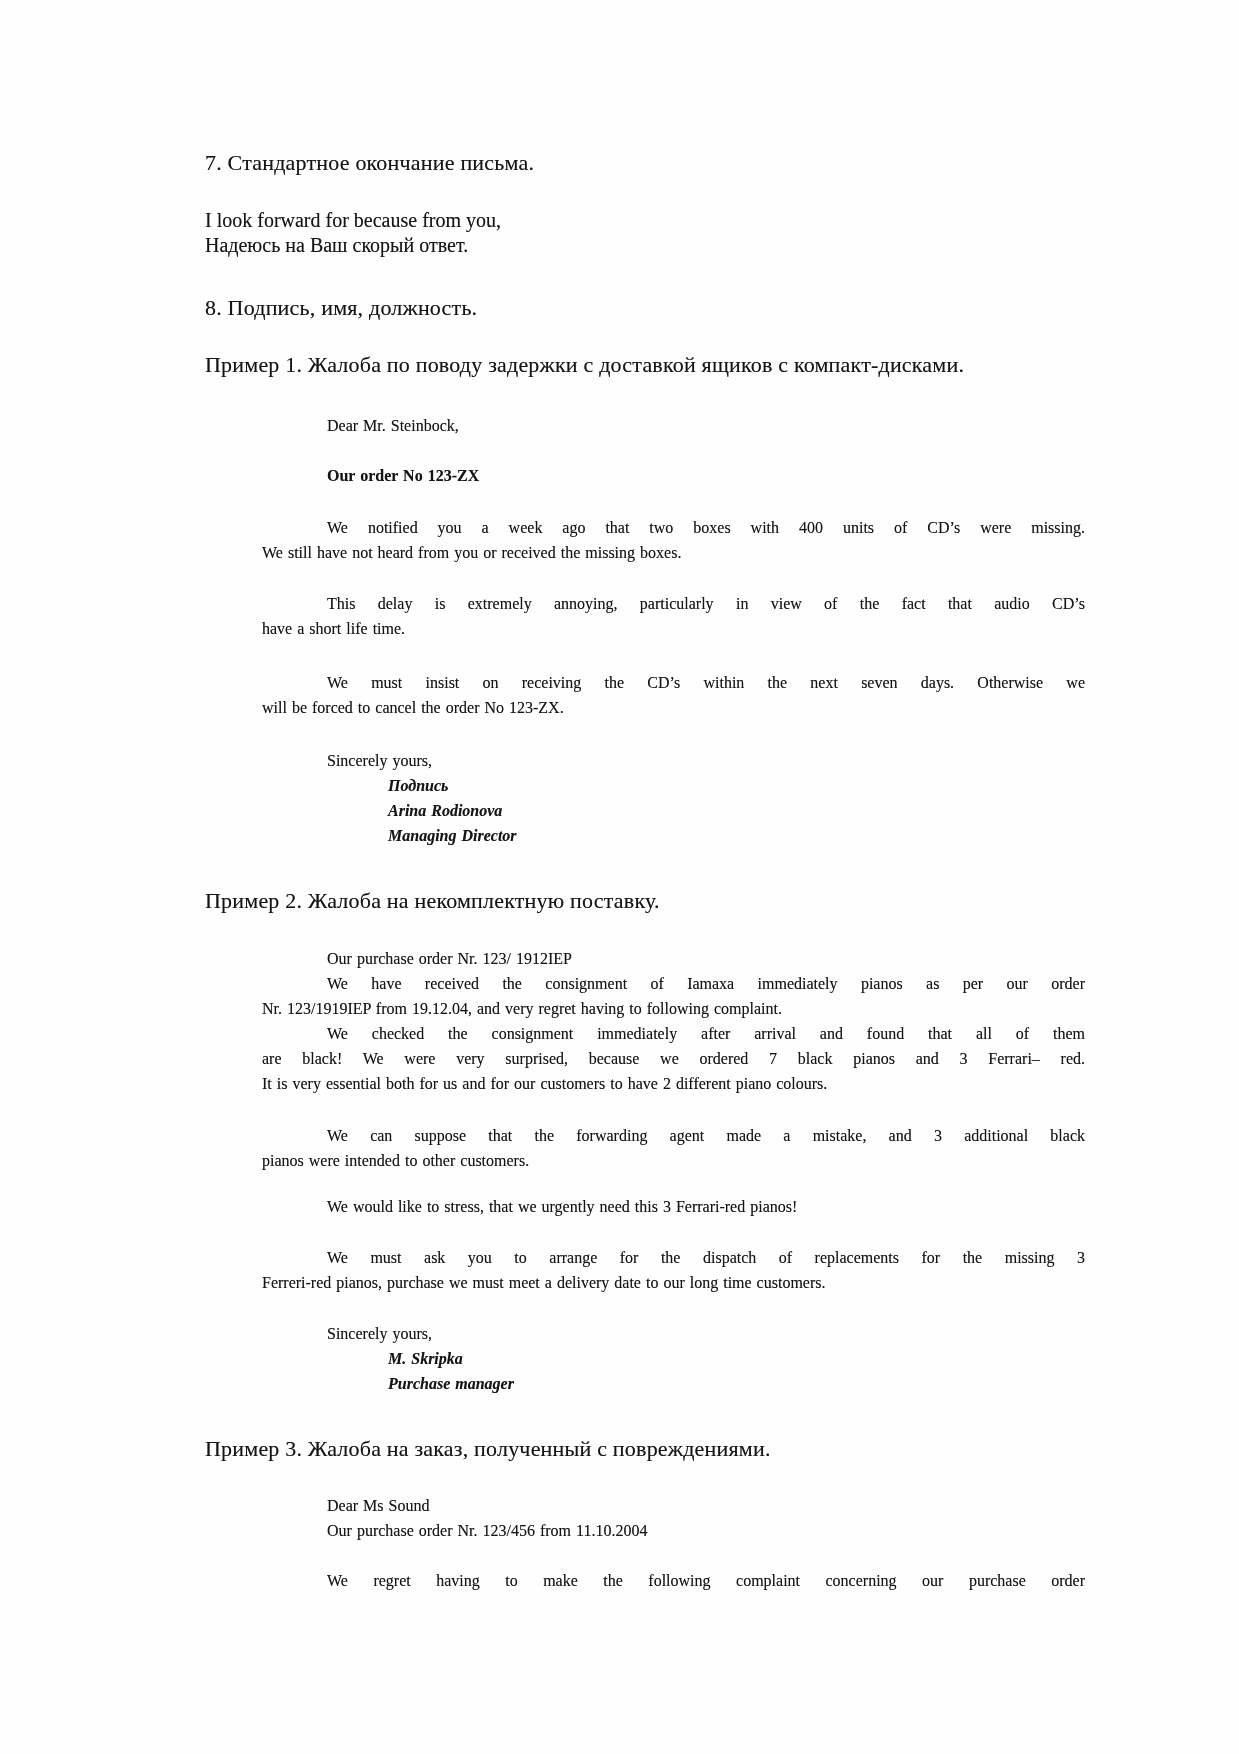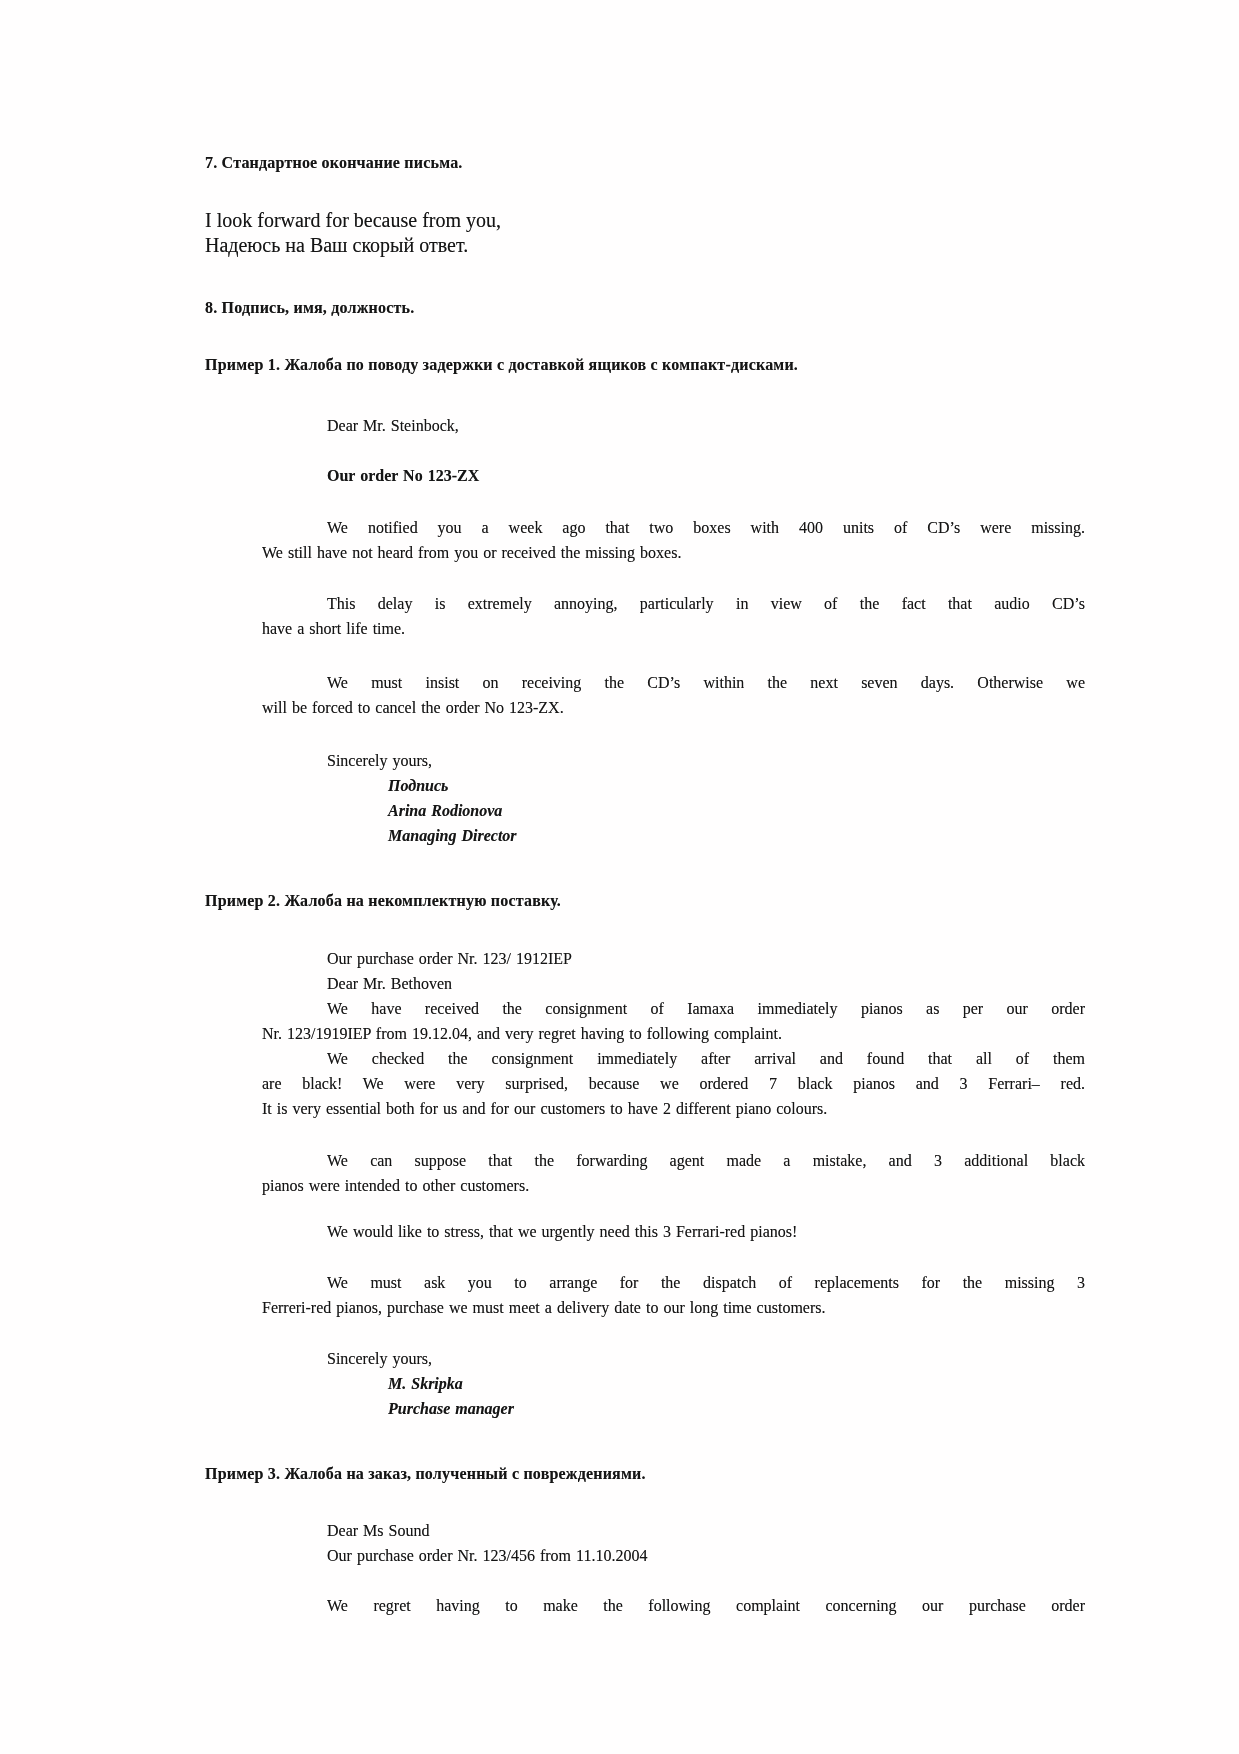--- a/index.html
+++ b/index.html
@@ -8,22 +8,22 @@
     width:1239px; height:1754px;
     background:#fffefe;
     font-family:"Liberation Serif","DejaVu Serif",serif;
     color:#151515;
     overflow:hidden;
     text-shadow:0 0 0.5px rgba(20,20,20,0.45);
   }
   .content { padding:148px 0 0 205px; width:940px; }
 
   .h {
-    font-weight:bold;
-    font-size:16px;
+    font-weight:normal;
+    font-size:22px;
     line-height:30px;
     white-space:nowrap;
     letter-spacing:0.2px;
   }
   .intro {
     font-size:20px;
     line-height:25px;
   }
   .letter {
     margin-left:57px;
@@ -87,21 +87,20 @@
           <div class="ln">Arina Rodionova</div>
           <div class="ln">Managing Director</div>
         </div>
     </div>
 
     <div class="h" style="margin-top:38px">Пример 2. Жалоба на некомплектную поставку.</div>
 
     <div class="letter">
       <div class="ln ind" style="margin-top:30px">Our purchase order Nr. 123/ 1912IEP</div>
 
-      <div class="ln ind">Dear Mr. Bethoven</div>
 
       <div>
           <div class="ln fi jl">We have received the consignment of Iamaxa immediately pianos as per our order</div>
           <div class="ln">Nr. 123/1919IEP from 19.12.04, and very regret having to following complaint.</div>
         </div>
 
       <div>
           <div class="ln fi jl">We checked the consignment immediately after arrival and found that all of them</div>
           <div class="ln jl">are black! We were very surprised, because we ordered 7 black pianos and 3 Ferrari– red.</div>
           <div class="ln">It is very essential both for us and for our customers to have 2 different piano colours.</div>

